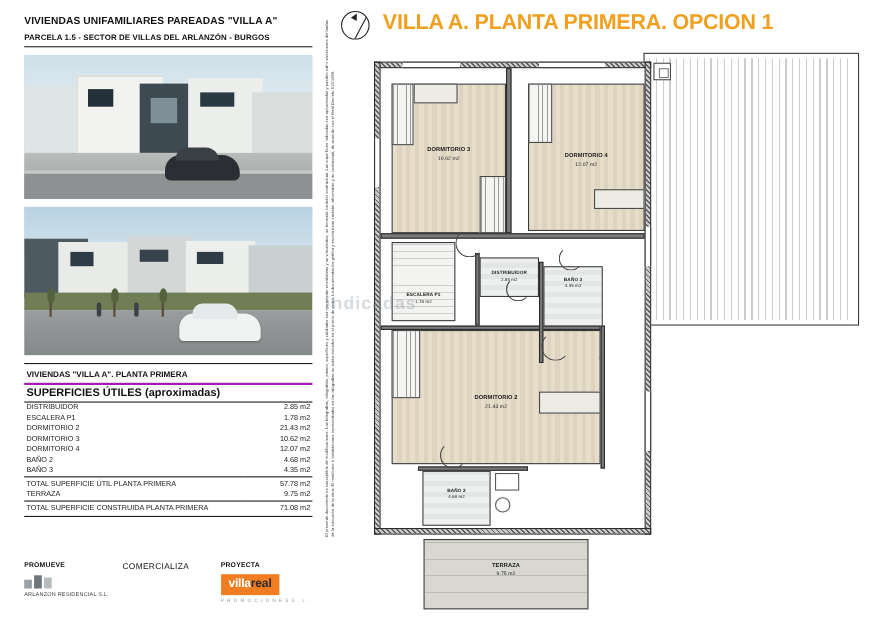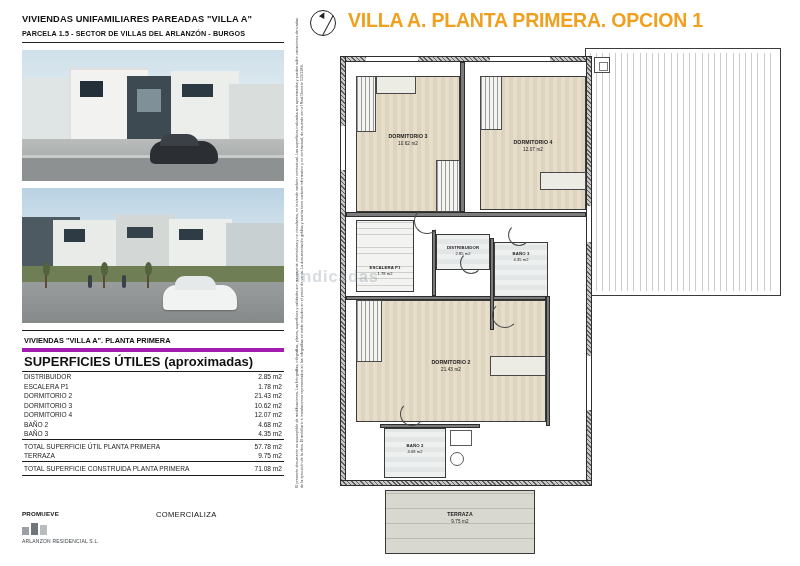--- a/index.html
+++ b/index.html
@@ -94,22 +94,22 @@
                background:#3a4247; border-radius:2px; }
   .p2-tree { position:absolute; bottom:26%; width:7px; height:26px; }
   .p2-tree i { position:absolute; left:2px; bottom:0; width:2px; height:14px; background:#5a4b3a; }
   .p2-tree b { position:absolute; left:0; top:0; width:7px; height:14px;
                background:#54633d; border-radius:50%; }
 
   
   .surf-block { width:262px; margin-top:7px; border-top:1px solid #1b1b1b;
                 border-bottom:1px solid #1b1b1b; padding:3px 0 2px; }
   .surf-title { font-size:7.4px; font-weight:bold; color:#111; padding:2px 2px 3px; }
-  .surf-sub { font-size:13px; font-weight:bold; color:#111;
-              border-top:4px solid #a21caf; border-bottom:1px solid #1b1b1b;
+  .surf-sub { font-size:10px; font-weight:bold; color:#111;
+              border-top:2px solid #a21caf; border-bottom:1px solid #1b1b1b;
               padding:2px; }
   table.surf { width:100%; border-collapse:collapse; }
   table.surf td { font-size:6.6px; color:#1b1b1b; padding:1.3px 2px; }
   table.surf td.val { text-align:right; width:62px; }
   tr.sep td { border-top:1px solid #1b1b1b; padding-top:3px; }
   tr.tot td { font-size:6.6px; }
 
   
   .logos { position:absolute; left:22px; top:510px; width:262px;
            display:flex; gap:6px; }
@@ -373,20 +373,27 @@
             <span></span>
         </div>
         <div class="arlanzon-txt">ARLANZON RESIDENCIAL S.L.</div>
       </div>
     </div>
 
     <div class="logo-cell">
       <div class="euk-top">COMERCIALIZA</div>
     </div>
 
+    <div class="logo-cell">
+      <div class="logo-label">PROYECTA</div>
+      <div class="logo-box">
+        <div class="vr-badge"><span>villa</span><em>real</em></div>
+        <div class="vr-tag">P R O M O C I O N E S   S . L .</div>
+      </div>
+    </div>
   </div>
 
   <div class="legal">El presente documento es susceptible de modificaciones. Las fotografías, infografías, planos, superficies y calidades son meramente orientativas y no vinculantes, no teniendo carácter contractual. Las superficies indicadas son aproximadas y pueden sufrir variaciones derivadas de la ejecución de la obra. El mobiliario e instalaciones representados en las infografías no están incluidos en el precio de venta. La documentación gráfica y escrita tiene carácter informativo y no contractual, de acuerdo con el Real Decreto 515/1989.</div>
 
   <div class="north"></div>
   <div class="sheet-title">VILLA A. PLANTA PRIMERA. OPCION 1</div>
 
   <div class="plan">
 
     <div class="pergola">

